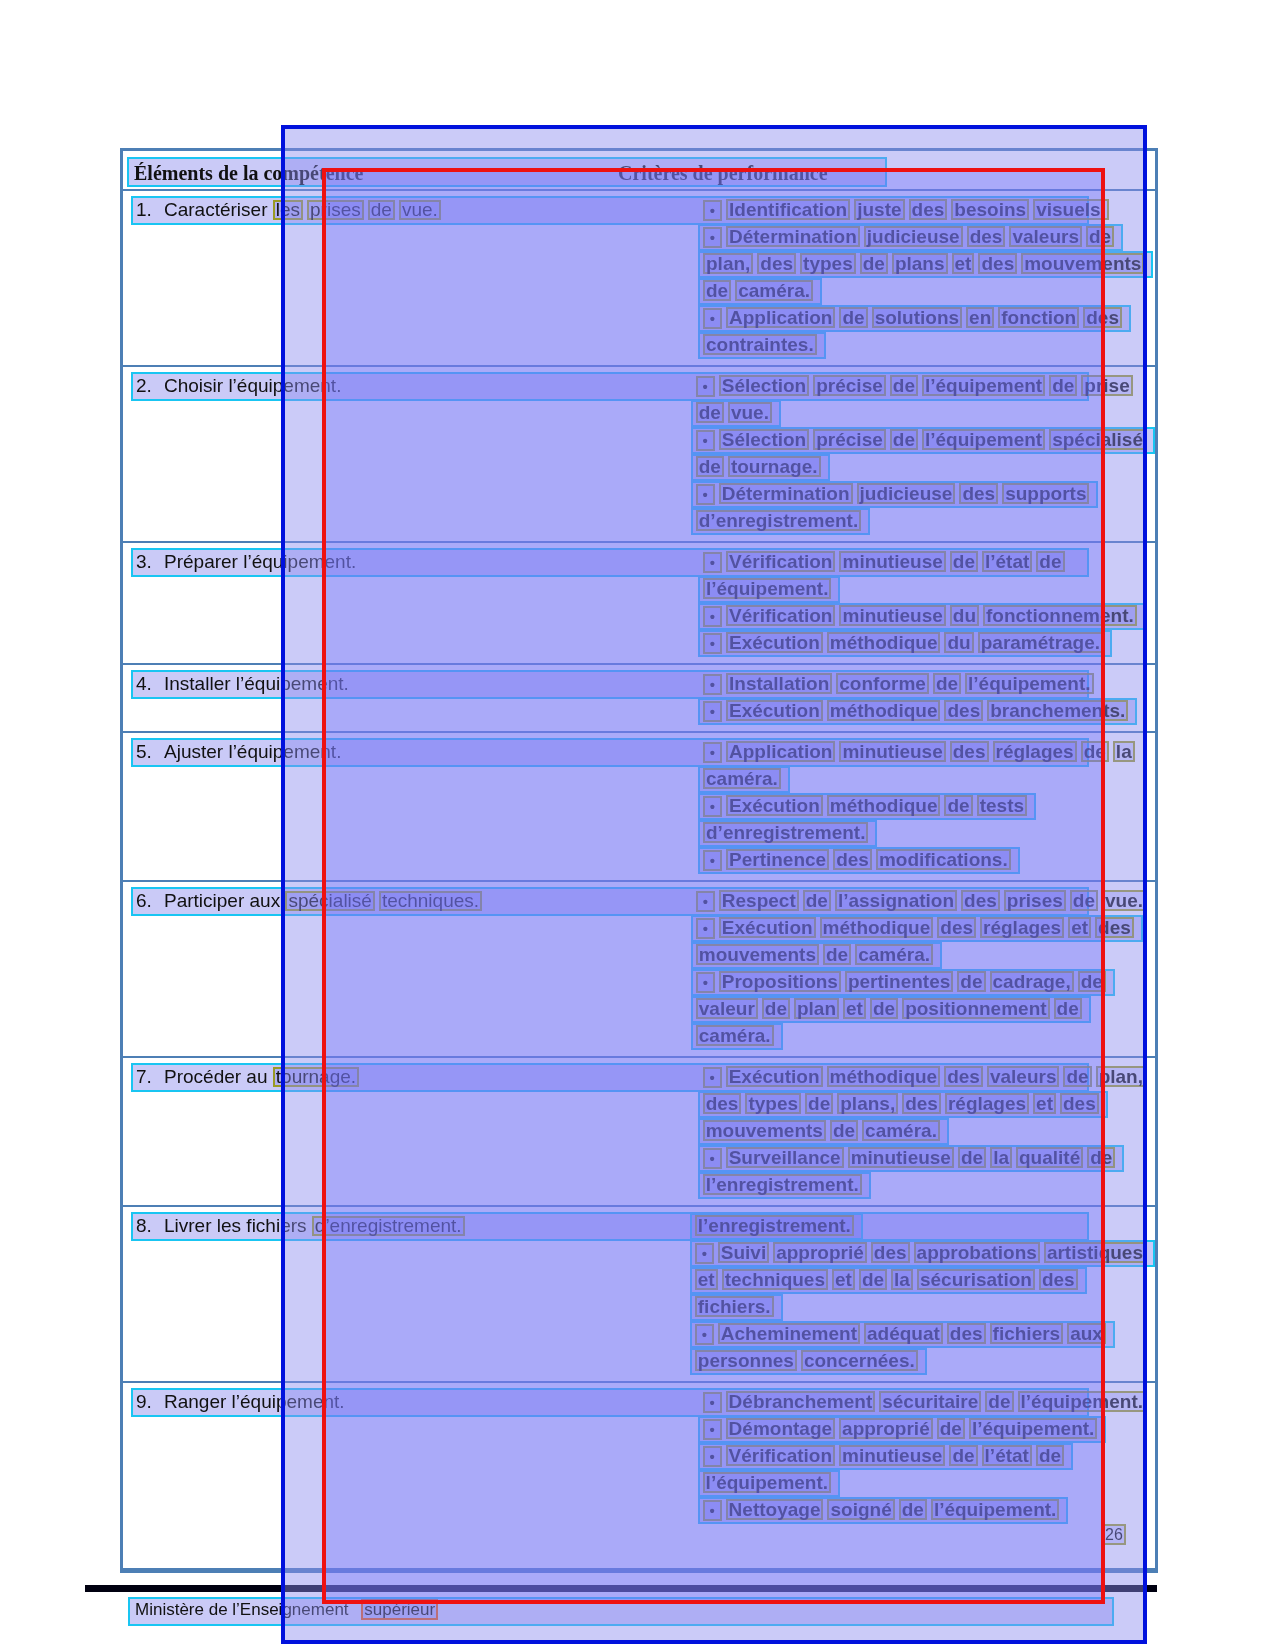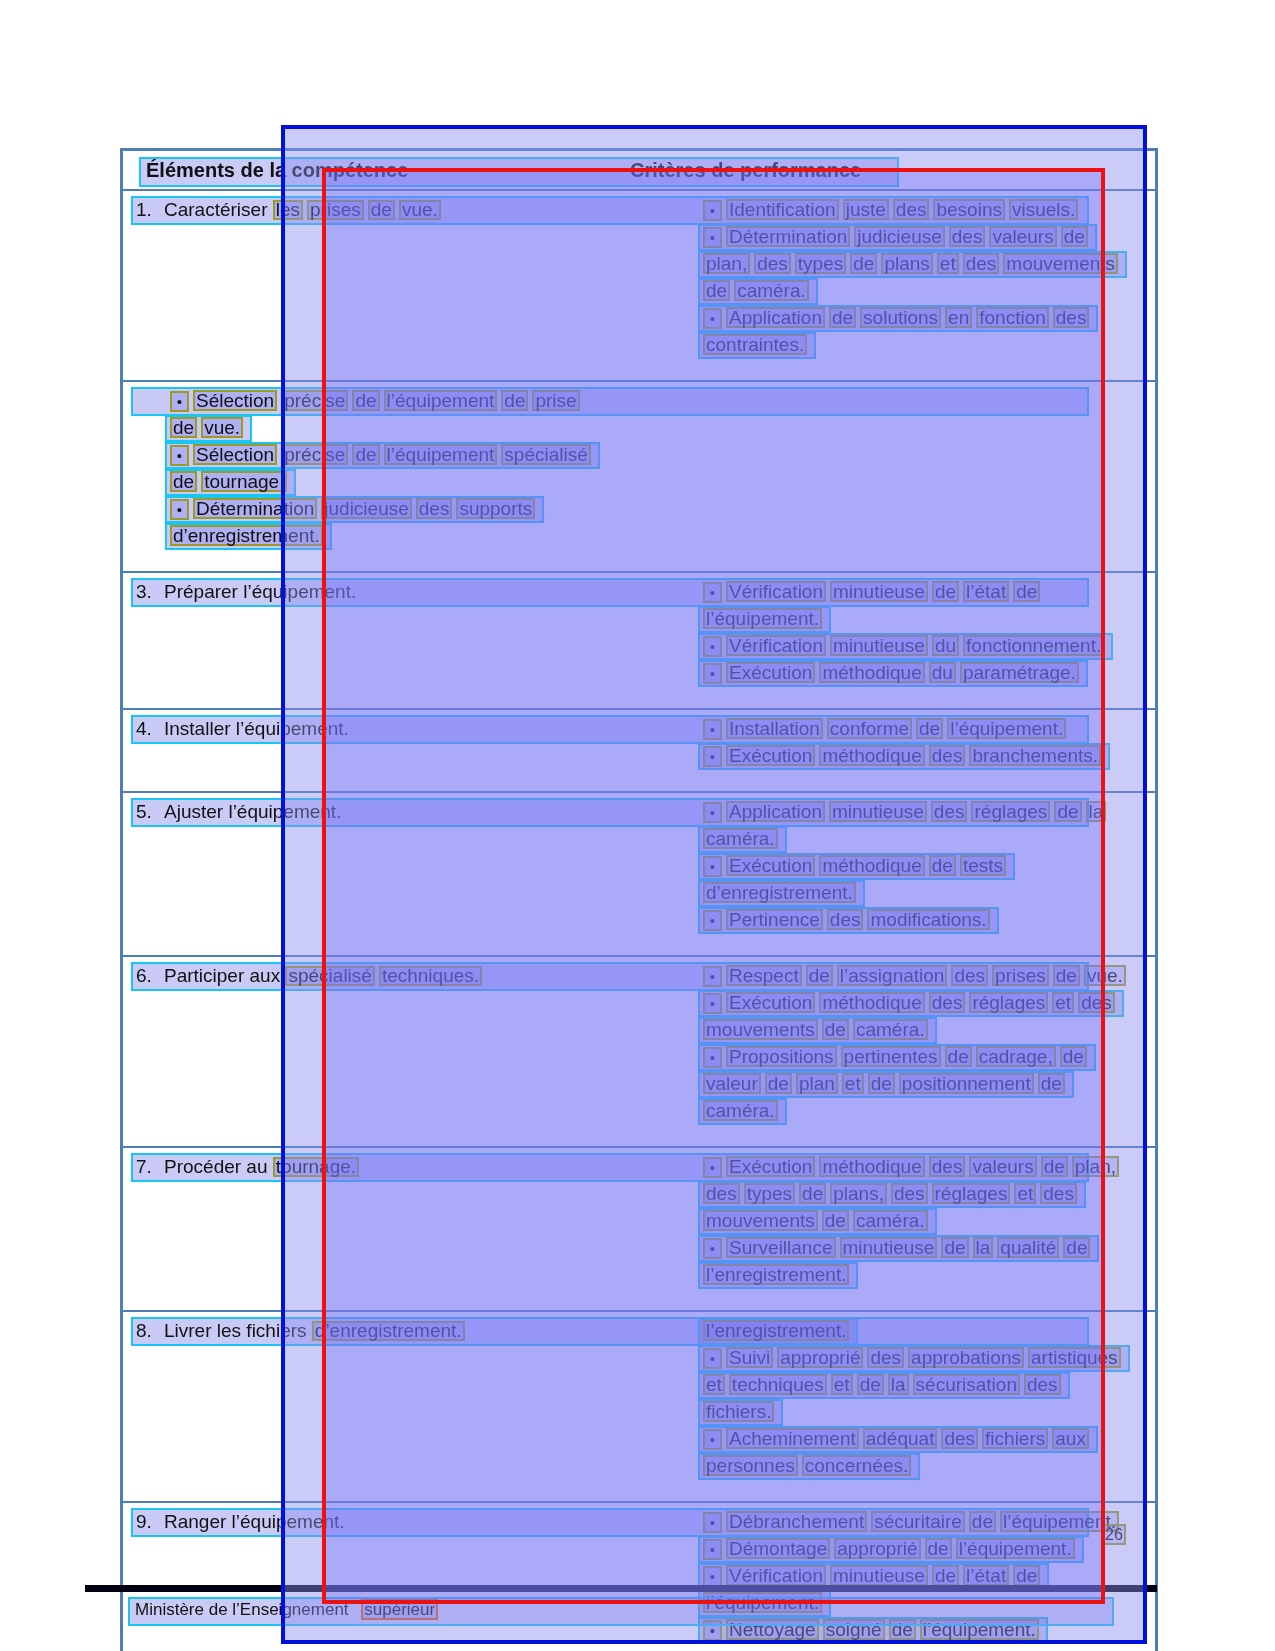--- a/index.html
+++ b/index.html
@@ -2,30 +2,30 @@
 <html><head>
 <meta charset="utf-8">
 <style>
   html,body{margin:0;padding:0;background:#ffffff;}
   #page{position:relative;width:1275px;height:1651px;background:#fff;overflow:hidden;
         font-family:"Liberation Sans",sans-serif;color:#111;}
   
   #tbl{position:absolute;left:120px;top:148px;width:1032px;
        border:3px solid #4d7fb5;border-bottom-width:5px;background:transparent;}
   .hrow{position:relative;height:38px;border-bottom:2px solid #4d7fb5;}
-  .hband{position:absolute;left:16px;top:6px;width:756px;height:26px;
-         background:rgba(80,80,230,0.30);border:2px solid #19c5f2;display:flex;align-items:flex-start;}
+  .hband{position:absolute;left:4px;top:6px;width:756px;height:26px;
+         background:rgba(80,80,230,0.30);border:2px solid #19c5f2;display:flex;align-items:flex-end;font-family:Liberation Serif, serif;}
   .hcol1{width:484px;padding-left:5px;font-weight:bold;font-size:20px;white-space:nowrap;}
   .hcol2{font-weight:bold;font-size:20px;white-space:nowrap;}
   .row{position:relative;display:flex;border-bottom:2px solid #4d7fb5;}
   .row:last-child{border-bottom:none;min-height:185px;}
   .band{position:absolute;left:8px;right:66px;top:5px;height:25px;
         background:rgba(80,80,230,0.30);border:2px solid #19c5f2;}
   .cell-l{width:520px;padding:7px 0 6px 13px;font-size:19px;line-height:23px;position:relative;}
-  .cell-r{flex:1;padding:6px 0 21px 44px;position:relative;}
+  .cell-r{flex:1;padding:6px 0 6px 44px;position:relative;font-weight:bold;}
   .lnum{display:inline-block;width:28px;}
   .cr-line{display:table;white-space:nowrap;font-size:19px;line-height:21px;height:23px;
            border:2px solid #19c5f2;background:rgba(80,80,230,0.30);padding:0 3px;margin:0 0 0 -2px;}
   .cr-line.cont{}
   .cr-line.inband{border-color:transparent;background:transparent;}
   .w{display:inline-block;border:2px solid rgba(150,150,0,0.85);background:rgba(80,80,230,0.22);
      padding:0 1px;margin-right:4px;line-height:17px;}
   .w.alt{border-color:#e05818;margin-left:8px;}
   .bul{width:13px;text-align:center;font-size:15px;}
   .lblw .w{line-height:16px;text-align:center;}
@@ -99,20 +99,21 @@
             <span class="w ">fonction</span>
             <span class="w ">des</span>
           </div>
           <div class="cr-line cont">
             <span class="w ">contraintes.</span>
           </div>
         </div>
       </div>
       <div class="row">
         <div class="band"></div>
+        <div class="cell-l"><span class="lnum">2.</span><span>Choisir l’équipement. </span></div>
         <div class="cell-r">
           <div class="cr-line inband">
             <span class="w bul">•</span>
             <span class="w ">Sélection</span>
             <span class="w ">précise</span>
             <span class="w ">de</span>
             <span class="w ">l’équipement</span>
             <span class="w ">de</span>
             <span class="w ">prise</span>
           </div>

